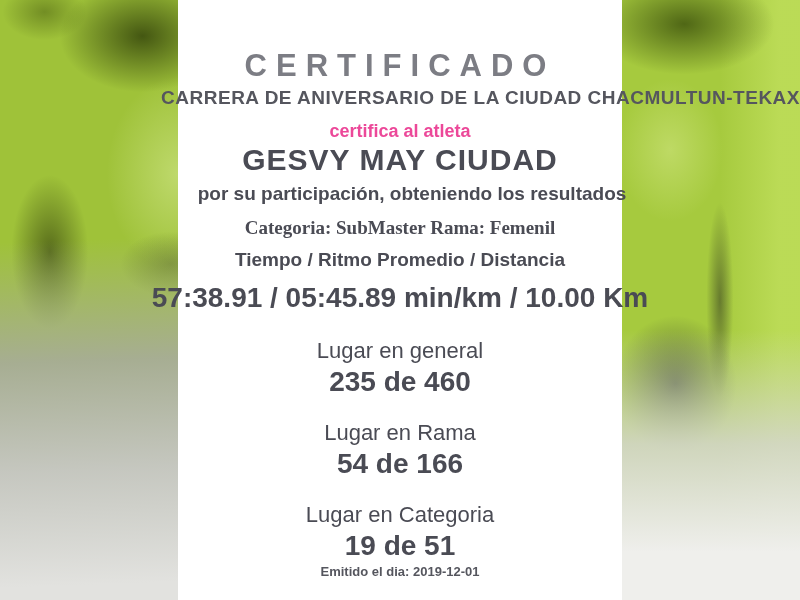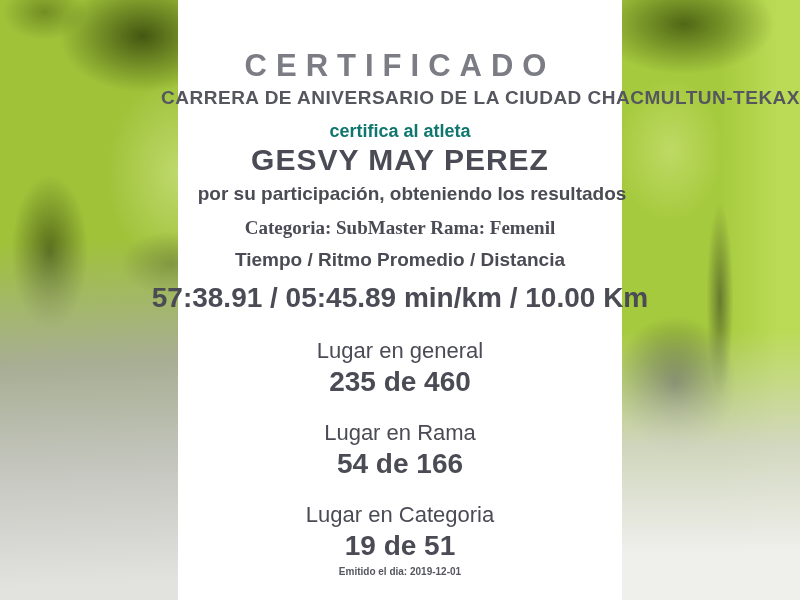--- a/index.html
+++ b/index.html
@@ -82,21 +82,21 @@
     font-weight: bold;
     letter-spacing: 0.5px;
     color: #55565e;
     text-align: right;
   }
   .certifies {
     margin-top: 10px;
     font-size: 18px;
     line-height: 22px;
     font-weight: 600;
-    color: #0f766e;
+    color: #ec4899;
   }
   .athlete-name {
     margin-top: 0;
     font-size: 30px;
     line-height: 36px;
     font-weight: bold;
     letter-spacing: 1px;
     color: #4a4b54;
   }
   .participation {
@@ -133,21 +133,21 @@
     font-weight: 400;
   }
   .place-value {
     margin-top: 4px;
     font-size: 28px;
     line-height: 32px;
     font-weight: 600;
   }
   .issued {
     margin-top: 2px;
-    font-size: 10px;
+    font-size: 13px;
     line-height: 16px;
     font-weight: bold;
     color: #55565e;
   }
   
   .logo {
     margin-top: 16px;
     display: inline-block;
     position: relative;
     font-style: italic;
@@ -210,21 +210,21 @@
   <div class="panel"></div>
 
   <div class="content">
 
     <div class="cert-title">CERTIFICADO</div>
 
     <div class="event-name">CARRERA DE ANIVERSARIO DE LA CIUDAD CHACMULTUN-TEKAX</div>
 
     <div class="certifies">certifica al atleta</div>
 
-    <div class="athlete-name">GESVY MAY PEREZ</div>
+    <div class="athlete-name">GESVY MAY CIUDAD</div>
 
     <div class="participation">por su participación, obteniendo los resultados</div>
 
     <div class="category-line">Categoria: SubMaster Rama: Femenil</div>
 
     <div class="results-header">Tiempo / Ritmo Promedio / Distancia</div>
 
     <div class="results-values">57:38.91 / 05:45.89 min/km / 10.00 Km</div>
 
     <div class="place-label">Lugar en general</div>

